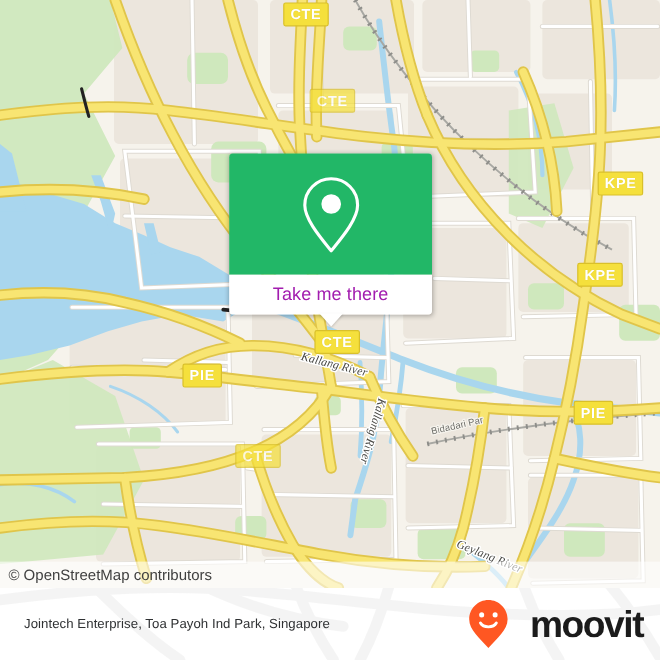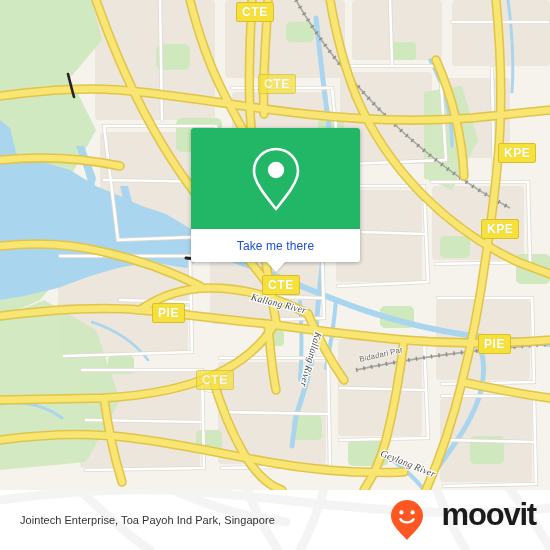--- a/index.html
+++ b/index.html
@@ -87,22 +87,22 @@
   #callout-body {
     background: #ffffff;
     height: 33px;
     border-radius: 0 0 3px 3px;
     display: flex;
     align-items: center;
     justify-content: center;
     position: relative;
   }
   #callout-cta {
-    font-size: 12px;
-    color: #1d4ed8;
+    font-size: 15px;
+    color: #a21caf;
     font-family: "Liberation Sans", sans-serif;
     letter-spacing: 0.1px;
   }
   #callout-tail {
     position: absolute;
     left: 50%; bottom: -10px;
     margin-left: -10px;
     width: 0; height: 0;
     border-left: 10px solid transparent;
     border-right: 10px solid transparent;
@@ -152,21 +152,21 @@
     font-family: "Liberation Sans", sans-serif;
     font-size: 11px;
     color: #2f3133;
     letter-spacing: 0.05px;
     white-space: nowrap;
     z-index: 2;
   }
   #brand {
     position: relative;
     display: flex;
-    align-items: flex-start;
+    align-items: center;
     gap: 18px;
     z-index: 2;
   }
   #brand-wordmark {
     font-family: "Liberation Sans", sans-serif;
     font-size: 31px;
     font-weight: bold;
     color: #1b1b1b;
     letter-spacing: -1.2px;
     line-height: 1;
@@ -425,20 +425,23 @@
           <path d="M28 4 C15.8 4 6 13.8 6 26 C6 38 20 54 28 64 C36 54 50 38 50 26 C50 13.8 40.2 4 28 4 Z" fill="none" stroke="#ffffff" stroke-width="2.6" stroke-linejoin="round"></path>
           <circle cx="28" cy="25" r="8.2" fill="#ffffff"></circle>
         </svg>
       </div>
       <div id="callout-body">
         <span id="callout-cta">Take me there</span>
         <span id="callout-tail"></span>
       </div>
     </div>
 
+    <div id="attribution">
+      <span id="attribution-text">© OpenStreetMap contributors</span>
+    </div>
   </div>
 
   <div id="footer">
     <svg id="footer-watermark" viewBox="0 0 550 550">
       <g fill="none" stroke="#8a8a8a" stroke-width="9" stroke-linecap="round">
         <path d="M0,500 C60,492 130,486 200,492 C280,498 350,510 430,512 C480,514 520,512 550,508"></path>
         <path d="M60,470 C90,500 120,530 150,550"></path>
         <path d="M240,470 C250,500 262,526 278,550"></path>
         <path d="M330,466 C322,500 312,528 300,550"></path>
         <path d="M430,470 C440,500 452,528 466,550"></path>

